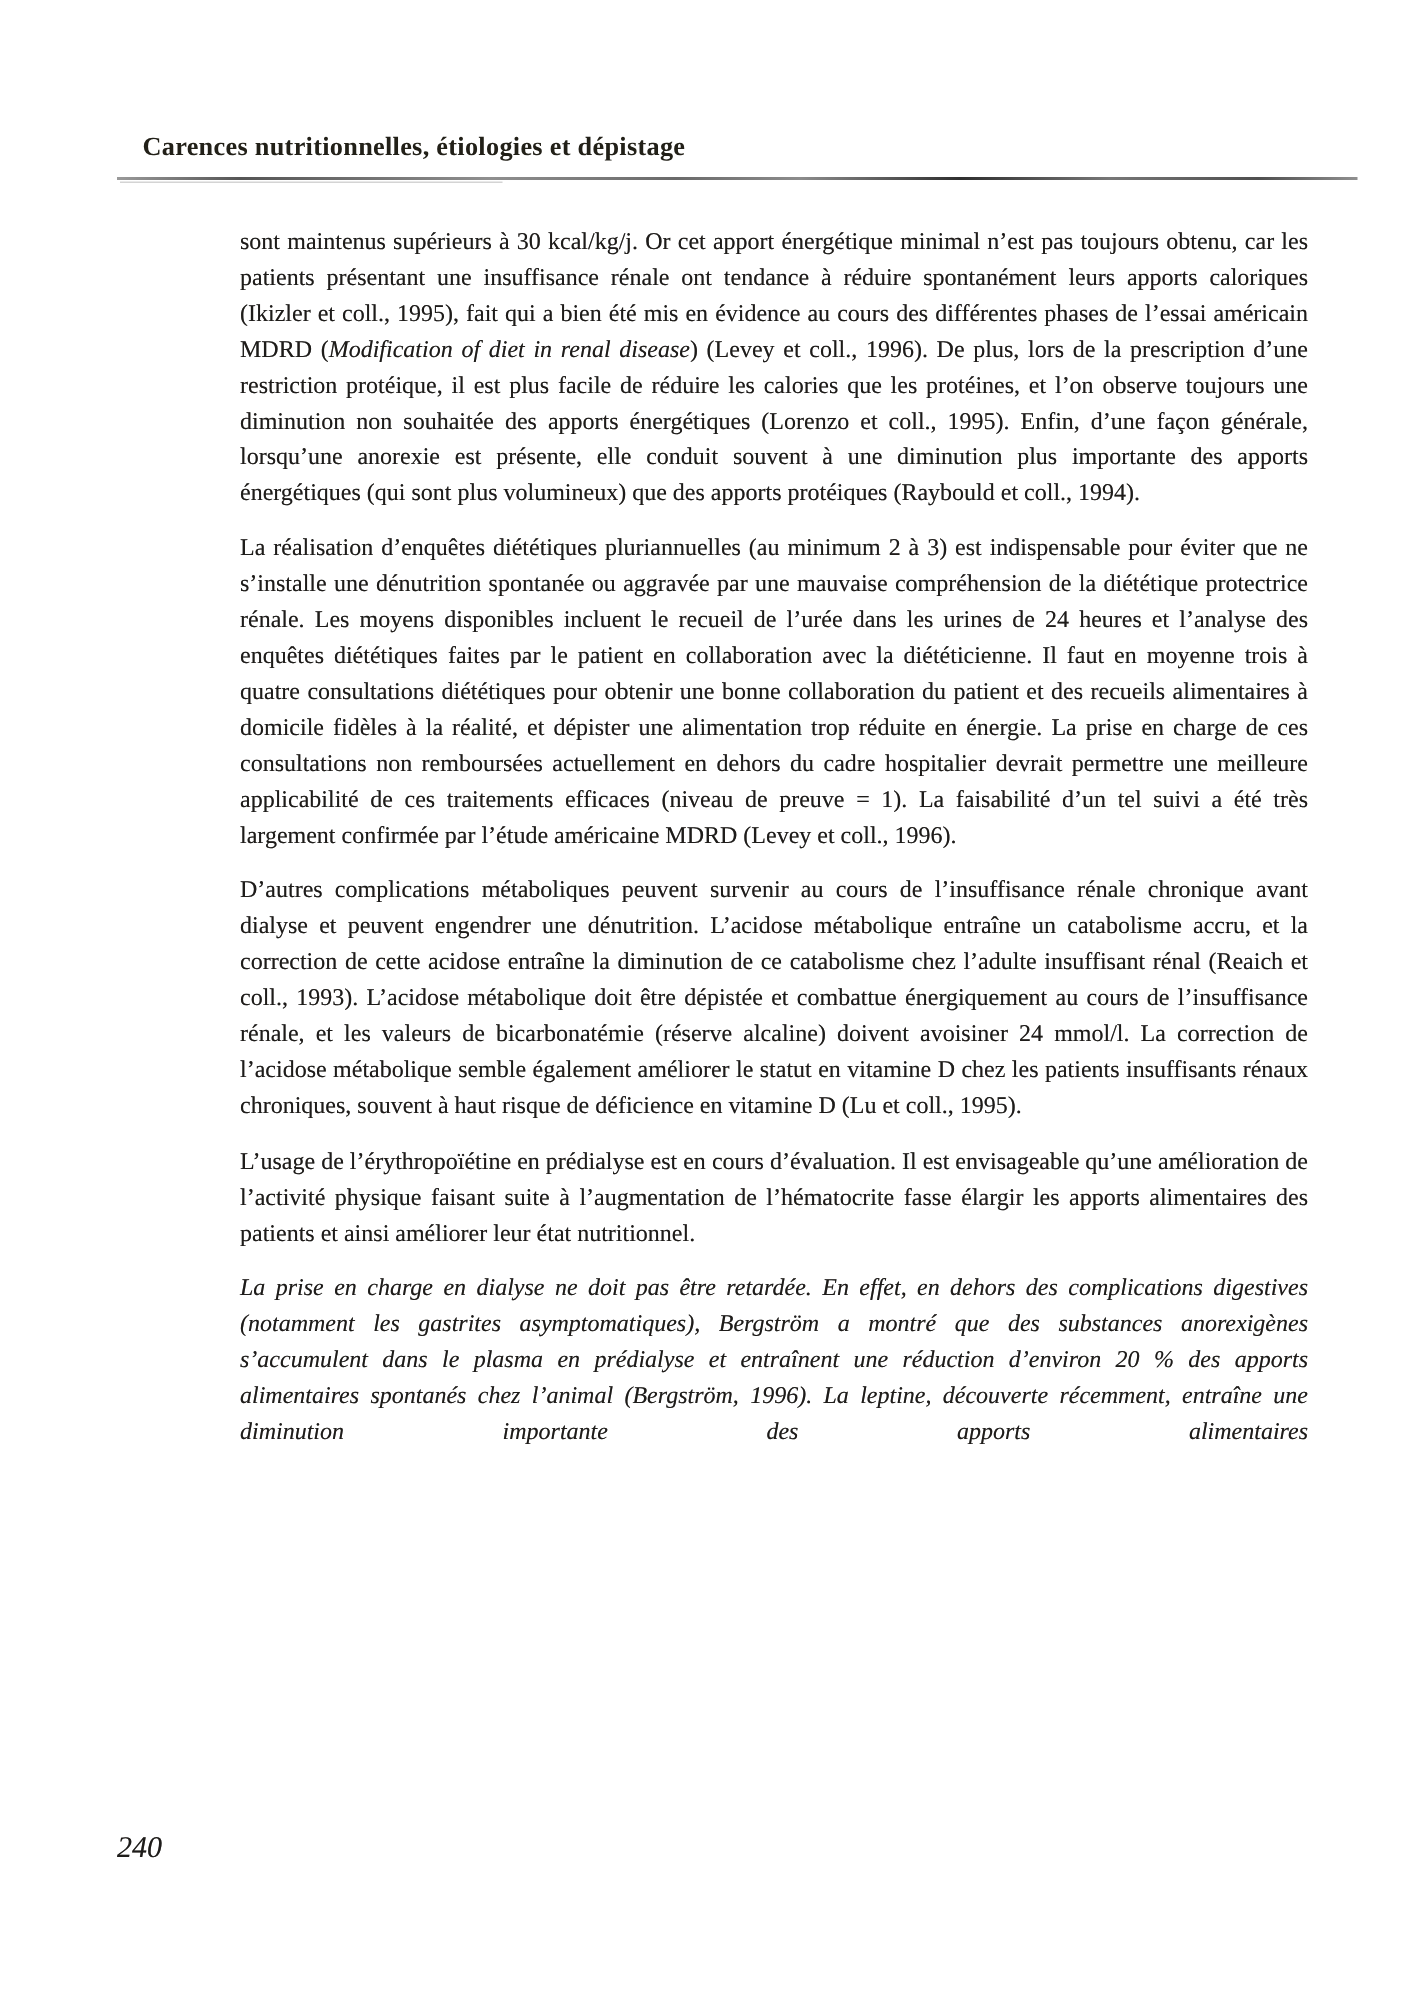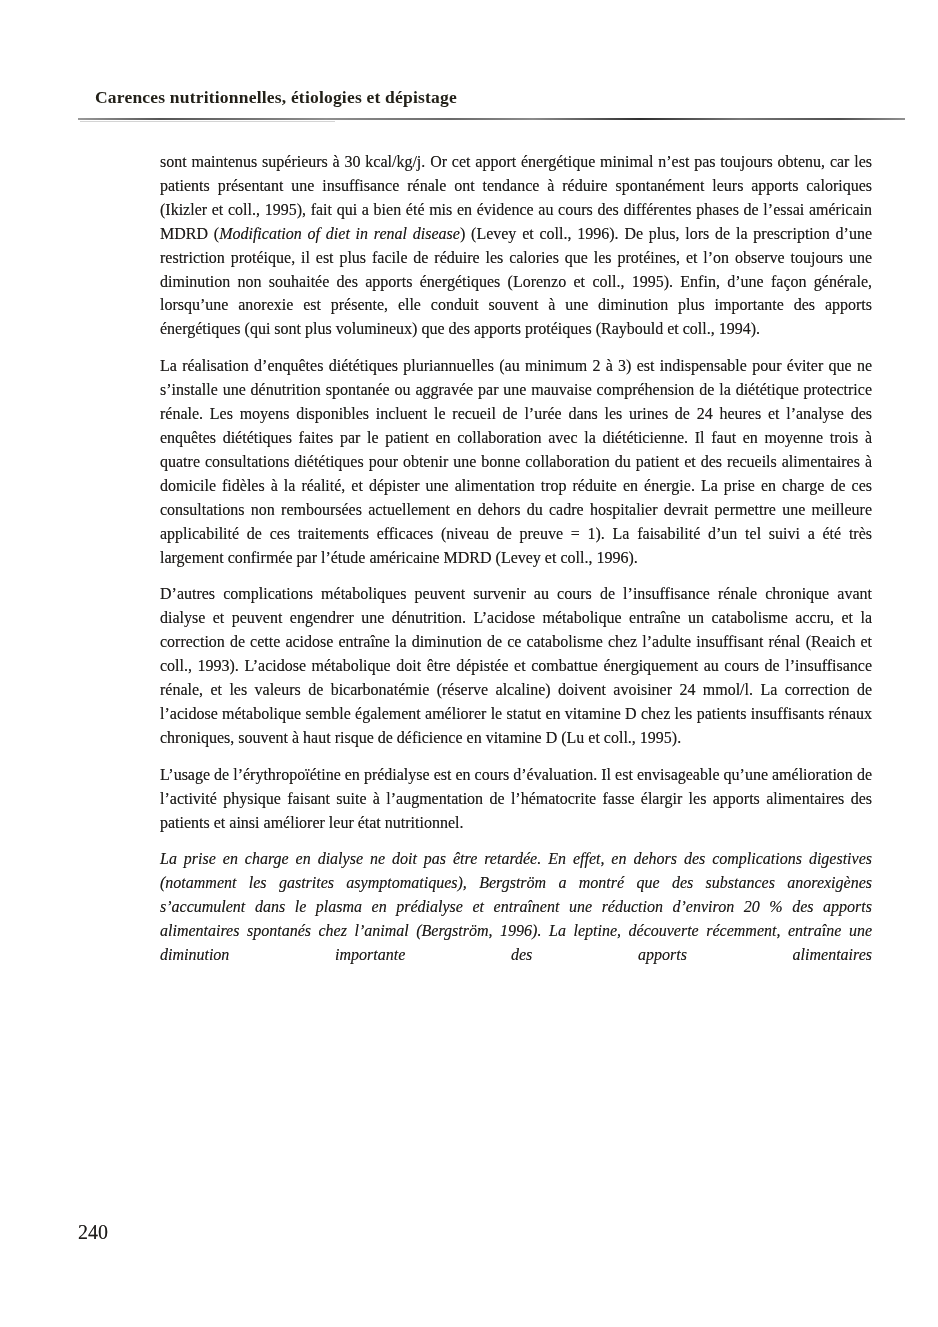--- a/index.html
+++ b/index.html
@@ -65,20 +65,21 @@
   }
   .italic-seg {
     font-style: italic;
   }
   .page-number {
     position: absolute;
     left: 78px;
     top: 1221px;
     font-size: 20px;
     text-shadow: 0 0 0.4px rgba(20, 18, 14, 0.55);
+    font-style: italic;
   }
 </style>
 </head>
 <body>
 
 <div class="page">
 
   <div class="running-header">Carences nutritionnelles, étiologies et dépistage</div>
 
   <div class="header-rule"></div>

